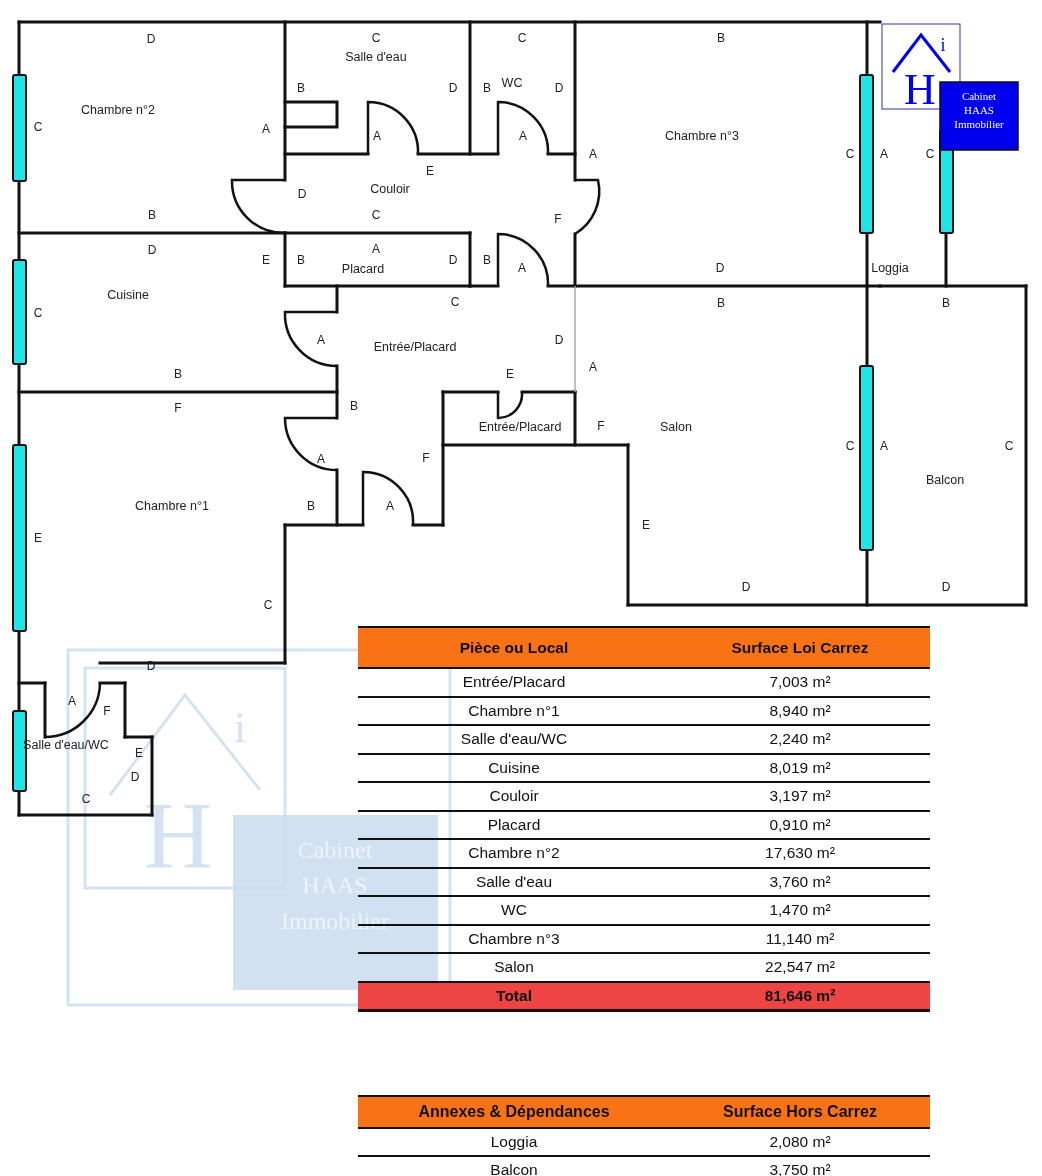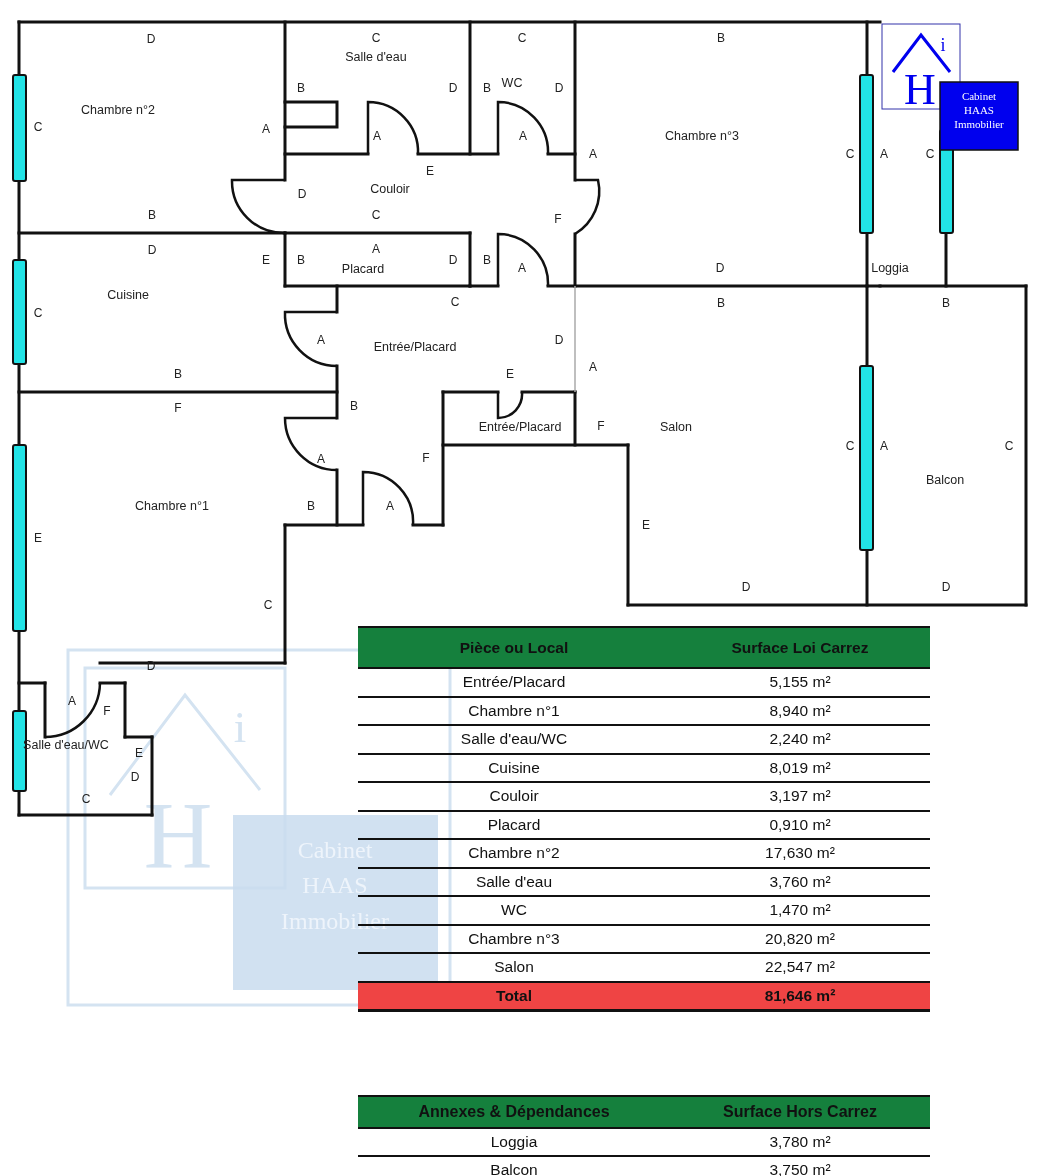--- a/index.html
+++ b/index.html
@@ -13,21 +13,21 @@
   .room { font-family: "Liberation Sans", sans-serif; font-size: 12.5px; fill: #222; text-anchor: middle; dominant-baseline: middle; }
   .wm-line { stroke: #d4e3f1; stroke-width: 3; fill: none; }
   .wm-text { font-family: "Liberation Serif", serif; fill: #d4e3f1; }
   .wm-box { fill: #c9dcef; opacity: 0.85; }
   .logo-text { font-family: "Liberation Serif", serif; fill: #0000ee; }
   .logo-blue { fill: #0000ee; stroke: #111; stroke-width: 1.5; }
   .logo-white { font-family: "Liberation Serif", serif; fill: #ffffff; font-size: 11px; text-anchor: middle; }
 
   table.surf { position: absolute; border-collapse: collapse; font-family: "Liberation Sans", sans-serif; }
   table.surf td, table.surf th { text-align: center; padding: 0; height: 27px; font-size: 15.5px; color: #111; border-bottom: 2px solid #111; }
-  table.surf th { background: #15803d; font-weight: bold; height: 39px; }
+  table.surf th { background: #f97316; font-weight: bold; height: 39px; }
   table.surf tr.total td { background: #ef4444; font-weight: bold; border-bottom: 3px solid #111; }
   table.surf thead tr th { border-top: 2px solid #111; }
   #t1 { left: 358px; top: 626px; width: 572px; }
   #t1 col.c1 { width: 312px; } #t1 col.c2 { width: 260px; }
   #t1 td { height: 26.5px; font-size: 15.5px; }
   #t2 { left: 358px; top: 1053px; width: 572px; margin-top: 42px; }
   #t2 th { height: 30px; font-size: 16px; }
   #t2 td { height: 26px; }
 </style>
 </head>
@@ -244,21 +244,21 @@
     </colgroup>
   <thead>
     <tr>
       <th>Pièce ou Local</th>
       <th>Surface Loi Carrez</th>
     </tr>
   </thead>
   <tbody id="t1-body">
       <tr>
         <td>Entrée/Placard</td>
-        <td>5,155 m²</td>
+        <td>7,003 m²</td>
       </tr>
       <tr>
         <td>Chambre n°1</td>
         <td>8,940 m²</td>
       </tr>
       <tr>
         <td>Salle d'eau/WC</td>
         <td>2,240 m²</td>
       </tr>
       <tr>
@@ -280,21 +280,21 @@
       <tr>
         <td>Salle d'eau</td>
         <td>3,760 m²</td>
       </tr>
       <tr>
         <td>WC</td>
         <td>1,470 m²</td>
       </tr>
       <tr>
         <td>Chambre n°3</td>
-        <td>20,820 m²</td>
+        <td>11,140 m²</td>
       </tr>
       <tr>
         <td>Salon</td>
         <td>22,547 m²</td>
       </tr>
       <tr class="total">
         <td>Total</td>
         <td>81,646 m²</td>
       </tr>
     </tbody>
@@ -307,21 +307,21 @@
     </colgroup>
   <thead>
     <tr>
       <th>Annexes &amp; Dépendances</th>
       <th>Surface Hors Carrez</th>
     </tr>
   </thead>
   <tbody id="t2-body">
       <tr>
         <td>Loggia</td>
-        <td>3,780 m²</td>
+        <td>2,080 m²</td>
       </tr>
       <tr>
         <td>Balcon</td>
         <td>3,750 m²</td>
       </tr>
       <tr class="total">
         <td>Total</td>
         <td>5,830 m²</td>
       </tr>
     </tbody>

